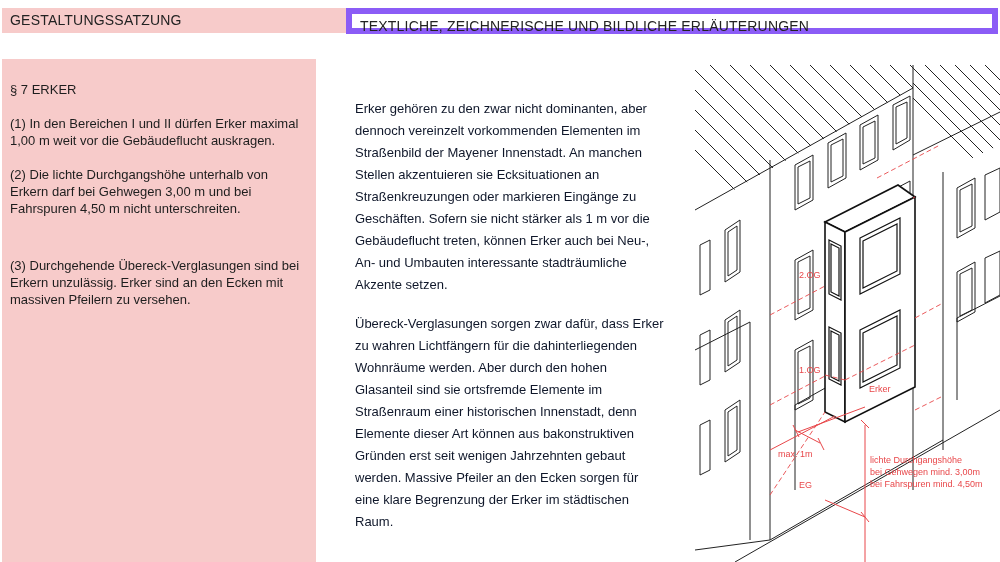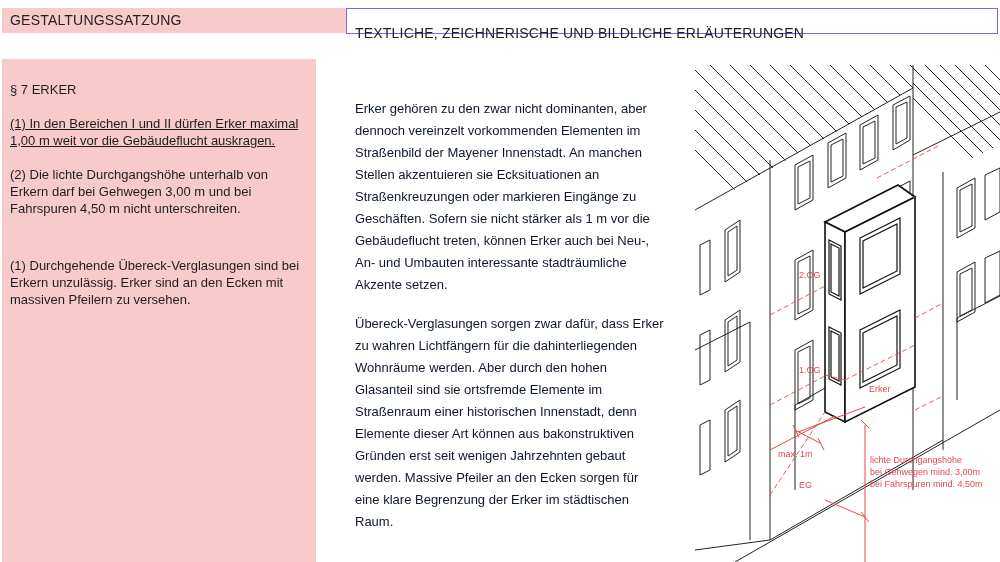--- a/index.html
+++ b/index.html
@@ -8,31 +8,31 @@
       background: #ffffff; color: #1e1e1e;
       font-family: "Liberation Sans", "DejaVu Sans", sans-serif;
     }
     .hdr-left {
       position: absolute; left: 2px; top: 8px; width: 368px; height: 25px;
       background: #f7cbca; box-sizing: border-box;
       padding: 4px 15px 0 8px; font-size: 14px; letter-spacing: 0.2px; color: #222;
     }
     .hdr-right {
       position: absolute; left: 346px; top: 8px; width: 652px; height: 26px;
-      background: #fff; border: 1px solid #8b5cf6; box-sizing: border-box;
-      padding: 16px 0 0 8px; font-size: 14px; letter-spacing: 0.2px; color: #222;
+      background: #fff; border: 6px solid #8b5cf6; box-sizing: border-box;
+      padding: 4px 0 0 8px; font-size: 14px; letter-spacing: 0.2px; color: #222;
     }
     .panel {
       position: absolute; left: 2px; top: 59px; width: 314px; height: 508px;
       background: #f7cbca; box-sizing: border-box; padding: 22px 8px 0 8px;
       font-size: 13px; line-height: 17px; color: #1e1e1e;
     }
     .panel .title { margin: 0 0 17px 0; }
     .panel p { margin: 0; }
-    .panel .p1 { margin-bottom: 17px; text-decoration: underline; }
+    .panel .p1 { margin-bottom: 17px; }
     .panel .p2 { margin-bottom: 40px; }
     .explain {
       position: absolute; left: 355px; top: 98px; width: 310px;
       font-size: 13px; line-height: 22px; color: #0f172a;
     }
     .explain p { margin: 0 0 17px 0; white-space: pre-line; }
     .illus { position: absolute; left: 695px; top: 60px; width: 305px; height: 502px; text-decoration: underline; }
     .illus svg { width: 305px; height: 502px; display: block; }
     .lbl { font-family: "Liberation Sans", "DejaVu Sans", sans-serif; font-size: 9px; fill: #e8474a; }
   </style>
@@ -44,21 +44,21 @@
 </div>
 
 <div class="hdr-right">
   <span>TEXTLICHE, ZEICHNERISCHE UND BILDLICHE ERLÄUTERUNGEN</span>
 </div>
 
 <div class="panel">
   <div class="title">§ 7 ERKER</div>
   <p class="p1">(1) In den Bereichen I und II dürfen Erker maximal 1,00 m weit vor die Gebäudeflucht auskragen.</p>
   <p class="p2">(2) Die lichte Durchgangshöhe unterhalb von Erkern darf bei Gehwegen 3,00 m und bei Fahrspuren 4,50 m nicht unterschreiten.</p>
-  <p class="p3">(1) Durchgehende Übereck-Verglasungen sind bei Erkern unzulässig. Erker sind an den Ecken mit massiven Pfeilern zu versehen.</p>
+  <p class="p3">(3) Durchgehende Übereck-Verglasungen sind bei Erkern unzulässig. Erker sind an den Ecken mit massiven Pfeilern zu versehen.</p>
 </div>
 
 <div class="explain">
   <p>Erker gehören zu den zwar nicht dominanten, aber dennoch vereinzelt vorkommenden Elementen im Straßenbild der Mayener Innenstadt. An manchen Stellen akzentuieren sie Ecksituationen an Straßenkreuzungen oder markieren Eingänge zu Geschäften. Sofern sie nicht stärker als 1 m vor die Gebäudeflucht treten, können Erker auch bei Neu-, An- und Umbauten interessante stadträumliche Akzente setzen.</p>
   <p>Übereck-Verglasungen sorgen zwar dafür, dass Erker zu wahren Lichtfängern für die dahinterliegenden Wohnräume werden. Aber durch den hohen Glasanteil sind sie ortsfremde Elemente im Straßenraum einer historischen Innenstadt, denn Elemente dieser Art können aus bakonstruktiven Gründen erst seit wenigen Jahrzehnten gebaut werden. Massive Pfeiler an den Ecken sorgen für eine klare Begrenzung der Erker im städtischen Raum.</p>
 </div>
 
 <div class="illus">
   <svg viewBox="0 0 305 502" xmlns="http://www.w3.org/2000/svg">
     <defs>

